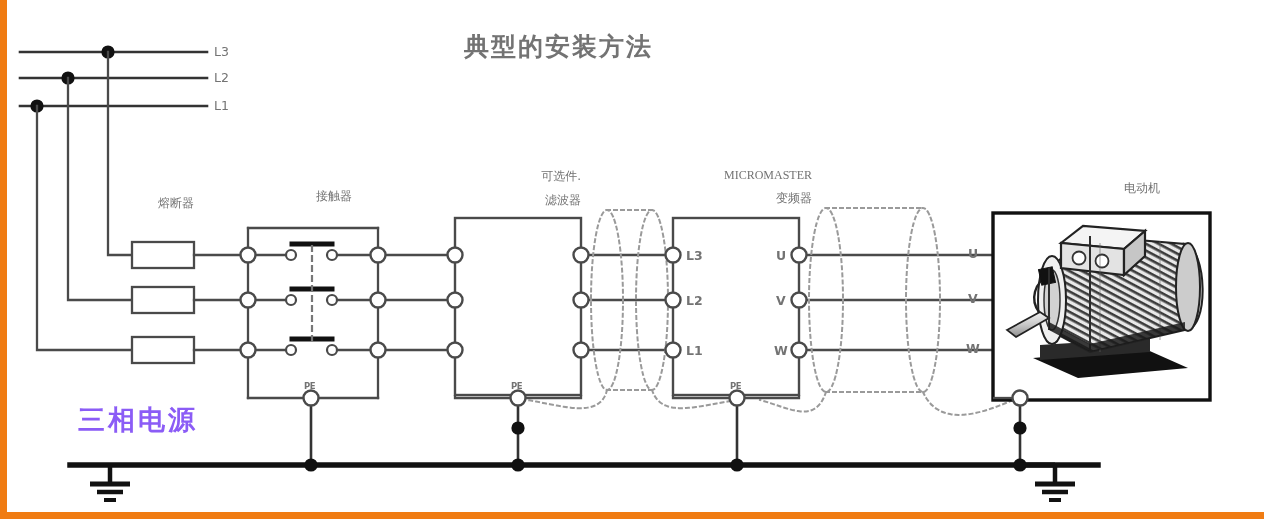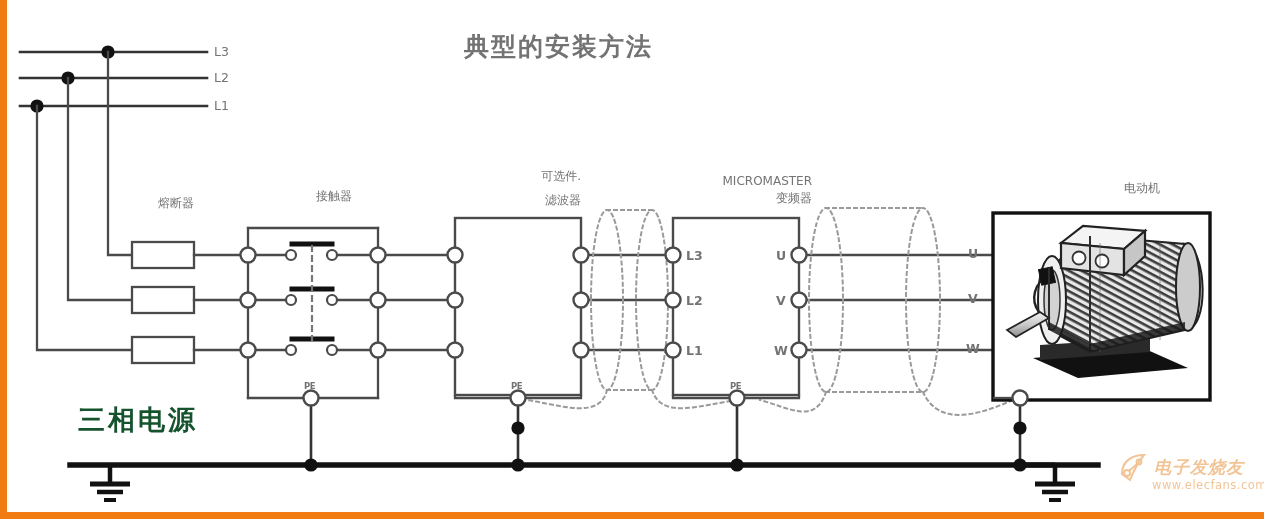--- a/index.html
+++ b/index.html
@@ -7,21 +7,21 @@
   #stage{position:relative;width:1264px;height:519px;background:#ffffff;overflow:hidden;}
   #frame-left{position:absolute;left:0;top:0;width:7px;height:519px;background:#f07c13;}
   #frame-bottom{position:absolute;left:0;bottom:0;width:1264px;height:7px;background:#f07c13;}
   svg#diagram{position:absolute;left:0;top:0;width:1264px;height:519px;}
   .lbl{position:absolute;color:#737373;white-space:nowrap;}
   .title{font-size:25px;font-weight:bold;letter-spacing:2px;}
   .blocklbl{font-size:12px;text-align:right;line-height:16px;}
   .termlbl{font-size:12.5px;font-weight:bold;}
   .philbl{font-size:12.5px;}
   .pelbl{font-size:8.5px;font-weight:bold;letter-spacing:-0.5px;}
-  .supply{font-size:27px;font-weight:bold;letter-spacing:3px;color:#14532d;}
+  .supply{font-size:27px;font-weight:bold;letter-spacing:3px;color:#8b5cf6;}
   #wm{position:absolute;left:1118px;top:452px;width:140px;height:58px;opacity:.55;}
   #wm .wmtxt{position:absolute;left:36px;top:4px;font-size:17px;font-weight:bold;color:#e8933f;
      letter-spacing:1px;font-style:italic;}
   #wm .wmurl{position:absolute;left:34px;top:26px;font-size:11.5px;color:#e8933f;letter-spacing:.5px;}
 </style>
 </head>
 <body>
 
 <div id="stage">
 
@@ -291,21 +291,21 @@
   <div class="lbl philbl" style="left:214px;top:44px;">L3</div>
   <div class="lbl philbl" style="left:214px;top:70px;">L2</div>
   <div class="lbl philbl" style="left:214px;top:98px;">L1</div>
 
   <div class="lbl blocklbl" style="left:132px;top:195px;width:62px;">熔断器</div>
   <div class="lbl blocklbl" style="left:272px;top:188px;width:80px;">接触器</div>
 
   <div class="lbl blocklbl" style="left:455px;top:168px;width:126px;">可选件.</div>
   <div class="lbl blocklbl" style="left:455px;top:192px;width:126px;">滤波器</div>
 
-  <div class="lbl blocklbl" style="left:660px;top:173px;width:152px;">MICROMASTER</div>
+  <div class="lbl blocklbl" style="left:660px;top:167px;width:152px;font-family:Liberation Serif, serif;">MICROMASTER</div>
   <div class="lbl blocklbl" style="left:660px;top:190px;width:152px;">变频器</div>
 
   <div class="lbl blocklbl" style="left:1040px;top:180px;width:120px;">电动机</div>
 
   <div class="lbl termlbl" style="left:686px;top:248px;">L3</div>
   <div class="lbl termlbl" style="left:686px;top:293px;">L2</div>
   <div class="lbl termlbl" style="left:686px;top:343px;">L1</div>
 
   <div class="lbl termlbl" style="left:776px;top:248px;">U</div>
   <div class="lbl termlbl" style="left:776px;top:293px;">V</div>
@@ -314,24 +314,14 @@
   <div class="lbl termlbl" style="left:968px;top:246px;">U</div>
   <div class="lbl termlbl" style="left:968px;top:291px;">V</div>
   <div class="lbl termlbl" style="left:966px;top:341px;">W</div>
 
   <div class="lbl pelbl" style="left:304px;top:381px;">PE</div>
   <div class="lbl pelbl" style="left:511px;top:381px;">PE</div>
   <div class="lbl pelbl" style="left:730px;top:381px;">PE</div>
 
   <div class="lbl supply" style="left:78px;top:402px;">三相电源</div>
 
-  <div id="wm">
-    <svg width="34" height="34" viewBox="0 0 34 34">
-      <path d="M4,22 C4,9 14,3 26,3 C20,10 16,18 12,28 Z" fill="none" stroke="#e8933f" stroke-width="2"></path>
-      <circle cx="9" cy="21" r="3" fill="none" stroke="#e8933f" stroke-width="2"></circle>
-      <circle cx="21" cy="10" r="2.4" fill="none" stroke="#e8933f" stroke-width="2"></circle>
-      <line x1="11" y1="19" x2="19" y2="12" stroke="#e8933f" stroke-width="2"></line>
-    </svg>
-    <div class="wmtxt">电子发烧友</div>
-    <div class="wmurl">www.elecfans.com</div>
-  </div>
 
 </div>
 
 </body></html>

